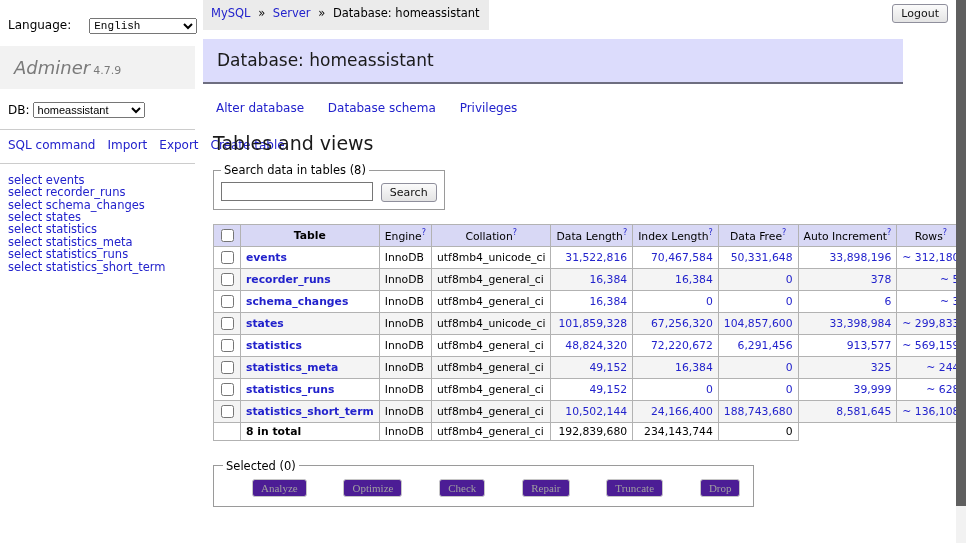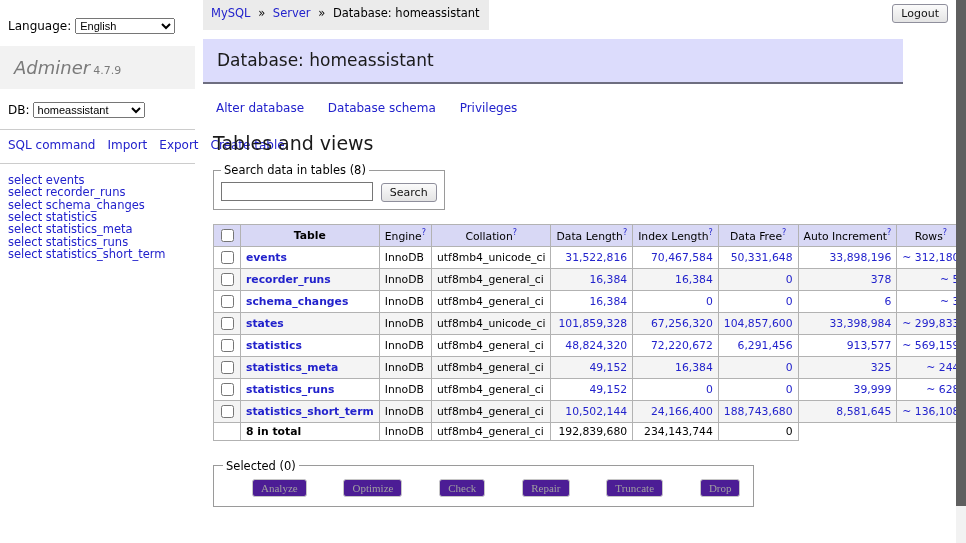--- a/index.html
+++ b/index.html
@@ -7,21 +7,21 @@
   body {
     width:966px; height:543px; overflow:hidden; position:relative;
     background:#fff; color:#000;
     font-family:"DejaVu Sans", sans-serif; font-size:12px;
   }
   a { color:var(--link,#2222cc); text-decoration:none; cursor:pointer; }
 
   
   .sidebar { position:absolute; left:0; top:0; width:195px; }
   .lang-row { padding:6px 0 0 8px; white-space:nowrap; }
-  .lang-row select { width:100px; font-size:11px; margin-left:4px; }
+  .lang-row select { width:108px; font-size:11px; margin-left:18px;font-family:Liberation Mono, monospace; }
   .logo {
     margin:12px 0 0 0; background:#f2f2f2; padding:11px 14px;
     font-size:18px; font-weight:normal; font-style:italic; color:#7a7a7a;
   }
   .logo .ver { font-size:11px; font-style:normal; color:#7a7a7a; margin-left:3px;text-align:right; }
   .db-row { margin:13px 8px 11px 8px; white-space:nowrap; }
   .db-row select { width:112px; font-size:11px; margin-left:3px; }
   .sidebar hr { border:none; border-top:1px solid #ccc; margin:0; }
   .actions { margin:7px 8px 9px 8px; line-height:1.4; }
   .actions a { margin-right:12px; white-space:nowrap; }
@@ -101,20 +101,21 @@
   </p>
   <hr>
   <p class="actions">
     <a>SQL command</a><a>Import</a><a>Export</a><a>Create table</a>
   </p>
   <hr>
   <p class="table-links">
     <a>select events</a>
     <a>select recorder_runs</a>
     <a>select schema_changes</a>
+    <a>select states</a>
     <a>select statistics</a>
     <a>select statistics_meta</a>
     <a>select statistics_runs</a>
     <a>select statistics_short_term</a>
   </p>
 </div>
 
 <form class="logout-form">
   <button type="button">Logout</button>
 </form>

